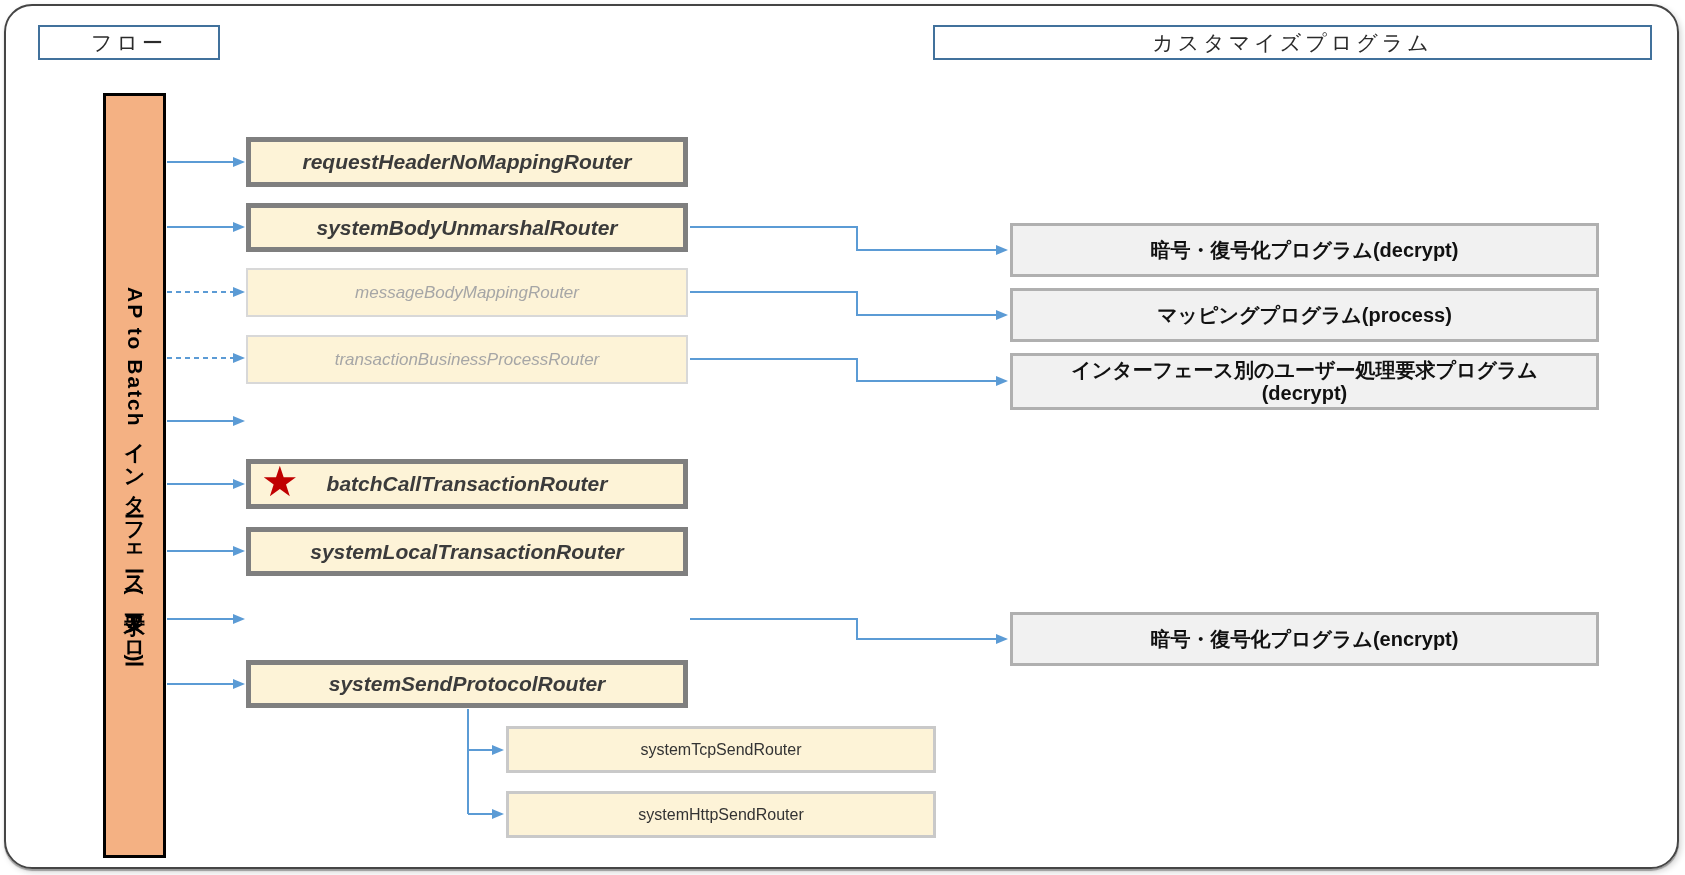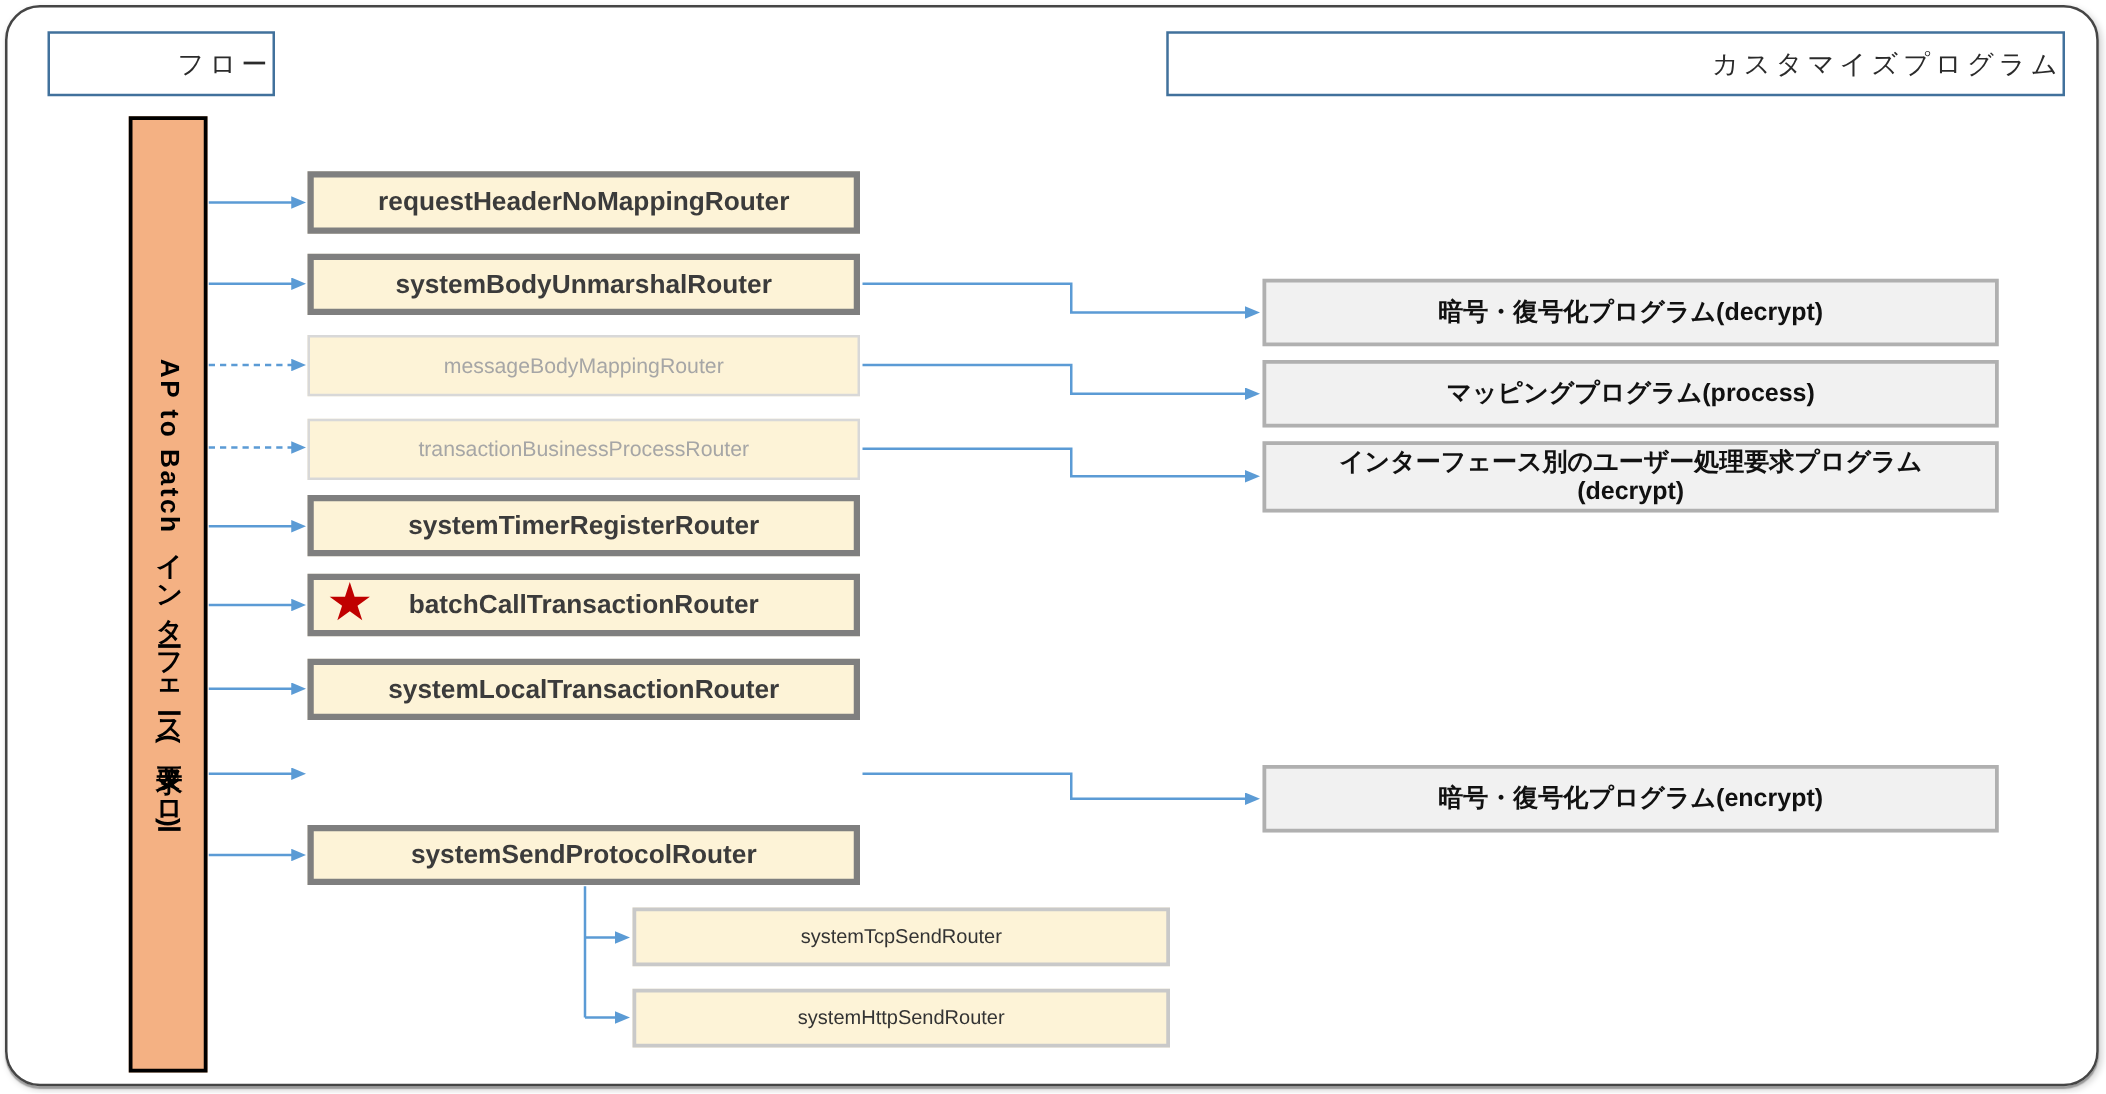--- a/index.html
+++ b/index.html
@@ -7,41 +7,41 @@
   .canvas {
     position:relative; width:1685px; height:875px; overflow:hidden;
     background:#ffffff;
   }
   .frame {
     position:absolute; left:4px; top:4px; right:6px; bottom:6px;
     border:2px solid #454545; border-radius:28px;
     box-shadow:0 2px 1px rgba(0,0,0,0.30), 2px 3px 6px rgba(0,0,0,0.18);
   }
   .colhead {
-    position:absolute; top:25px; height:52px; box-sizing:border-box;
+    position:absolute; top:25px; height:35px; box-sizing:border-box;
     border:2px solid #41719C; background:#ffffff;
-    display:flex; align-items:center; justify-content:flex-end;
+    display:flex; align-items:center; justify-content:center;
     font-size:21px; color:#2b2b2b; letter-spacing:4px;
   }
   .flowbar {
     position:absolute; left:103px; top:93px; width:63px; height:765px;
     box-sizing:border-box; background:#F4B183; border:3px solid #000000;
     display:flex; align-items:center; justify-content:center;
   }
   .flowbar .vtext {
     writing-mode:vertical-rl; text-orientation:mixed;
     font-weight:bold; font-size:21px; color:#000000; letter-spacing:2px;
     white-space:nowrap;
   }
   .node {
     position:absolute; box-sizing:border-box;
     display:flex; align-items:center; justify-content:center;
     white-space:nowrap;
   }
-  .router { left:246px; width:442px; background:#FDF3D7; }
+  .router { left:246px; width:442px; background:#FDF3D7;font-style:italic; }
   .router.bold  { border:5px solid #7F7F7F; font-weight:bold; font-size:21px; color:#3B3B3B; }
   .router.dimmed{ border:2px solid #D8D8D8; font-weight:normal; font-size:17px; color:#A6A6A6; }
   .sub {
     left:506px; width:430px; background:#FDF3D7;
     border:3px solid #C9C9C9; font-size:16px; color:#333333;
   }
   .program {
     left:1010px; width:589px; background:#F1F1F1;
     border:3px solid #B0B0B0; font-weight:bold; font-size:20px; color:#111111;
     flex-direction:column; line-height:1.25; text-align:left;
@@ -104,23 +104,20 @@
     </div>
   <div class="node router bold" style="top:203px;height:49px">
       <span>systemBodyUnmarshalRouter</span>
     </div>
   <div class="node router dimmed" style="top:268px;height:49px">
       <span>messageBodyMappingRouter</span>
     </div>
   <div class="node router dimmed" style="top:335px;height:49px">
       <span>transactionBusinessProcessRouter</span>
     </div>
-  <div class="node router bold" style="top:396px;height:49px">
-      <span>systemTimerRegisterRouter</span>
-    </div>
   <div class="node router bold" style="top:459px;height:50px">
     <span class="star">★</span>
     <span>batchCallTransactionRouter</span>
   </div>
   <div class="node router bold" style="top:527px;height:49px">
       <span>systemLocalTransactionRouter</span>
     </div>
   <div class="node router bold" style="top:660px;height:48px">
       <span>systemSendProtocolRouter</span>
     </div>

